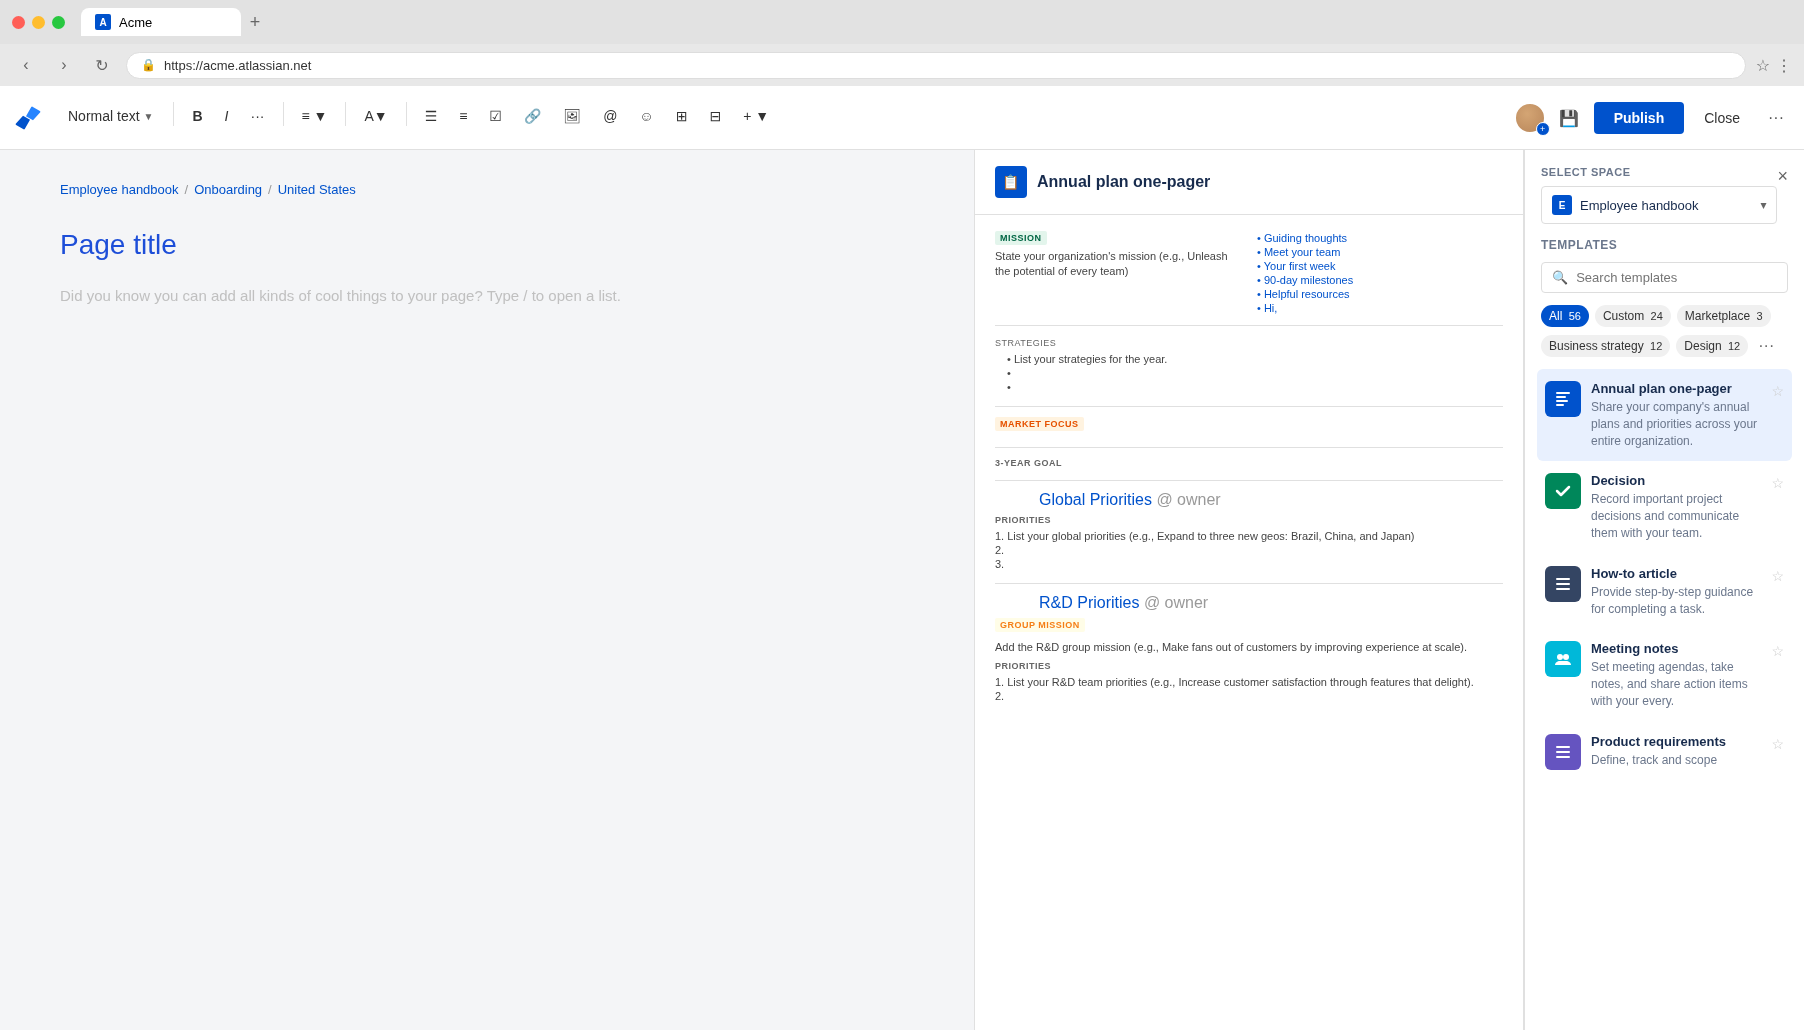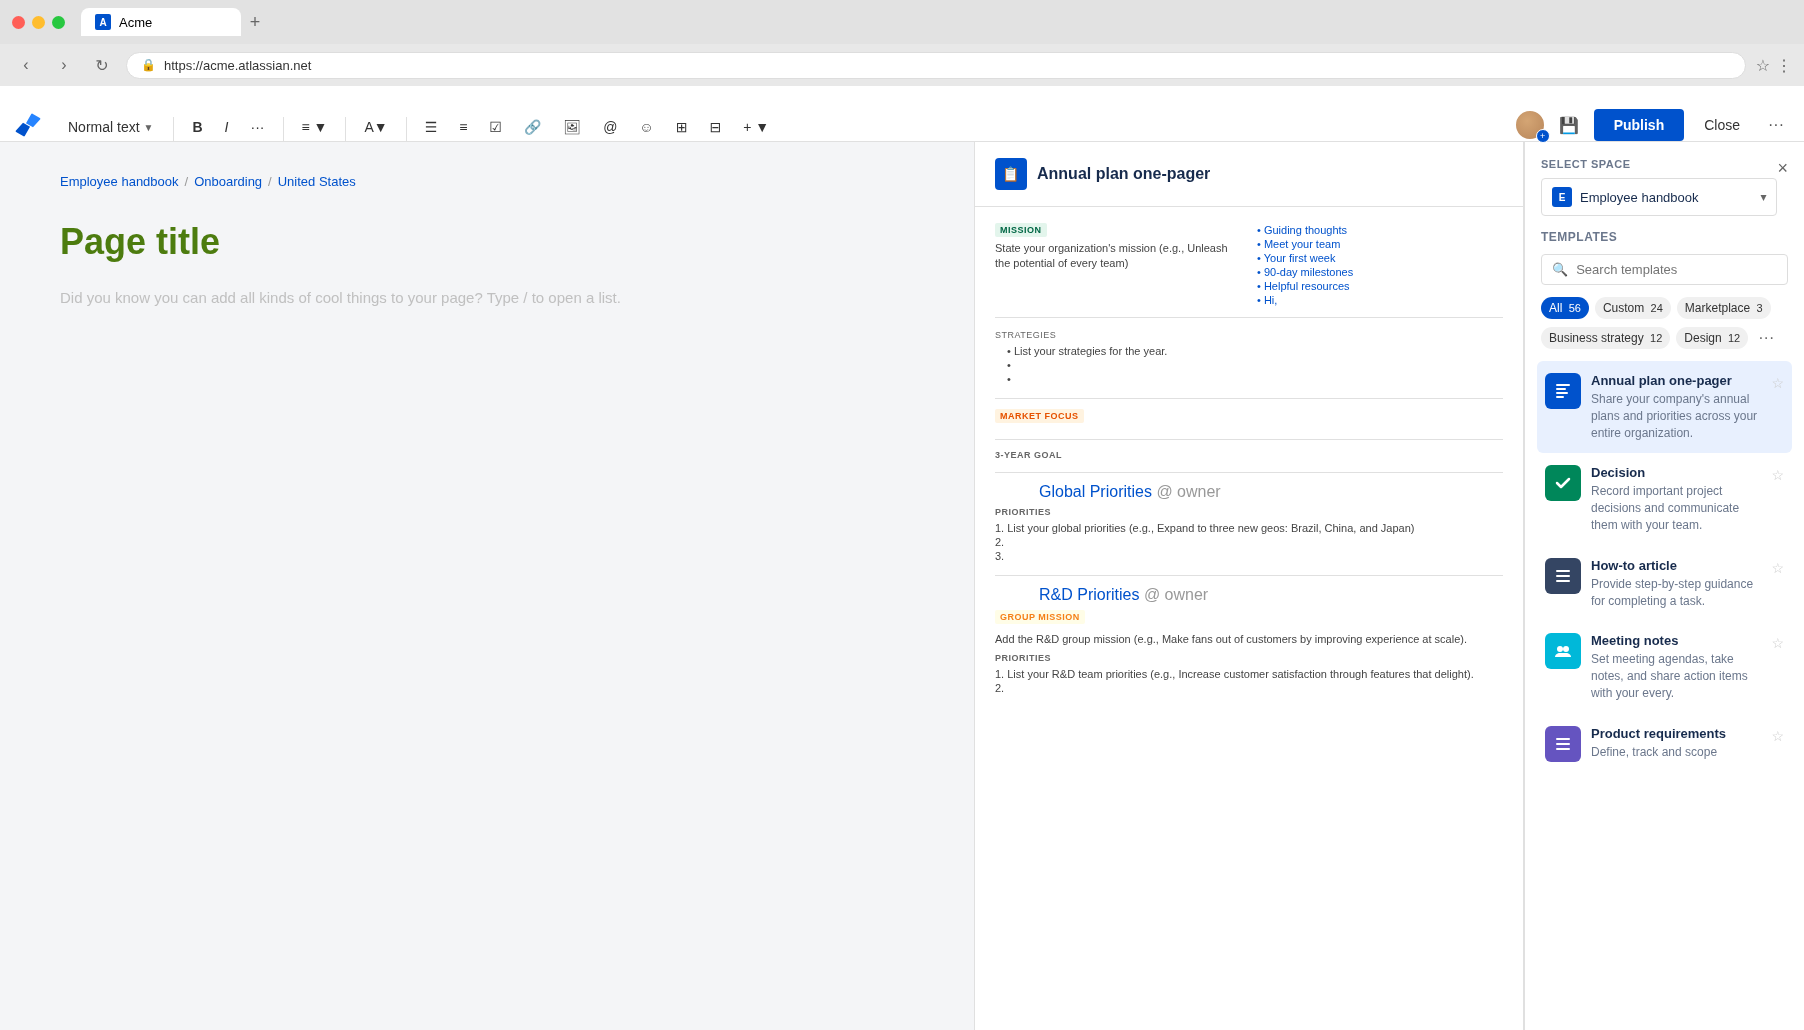--- a/index.html
+++ b/index.html
@@ -16,42 +16,42 @@
     .browser-tab { display: flex; align-items: center; background: white; border-radius: 8px 8px 0 0; padding: 6px 14px; font-size: 13px; gap: 8px; min-width: 160px; }
     .browser-tab-icon { width: 16px; height: 16px; background: #0052cc; border-radius: 2px; display: flex; align-items: center; justify-content: center; color: white; font-size: 10px; font-weight: bold; }
     .browser-new-tab { width: 28px; height: 28px; display: flex; align-items: center; justify-content: center; border-radius: 50%; font-size: 18px; color: #666; cursor: pointer; }
     .browser-addressbar { display: flex; align-items: center; padding: 6px 12px; height: 42px; gap: 10px; }
     .browser-nav-btn { width: 28px; height: 28px; display: flex; align-items: center; justify-content: center; color: #666; font-size: 16px; }
     .browser-url { flex: 1; background: white; border: 1px solid #ddd; border-radius: 20px; padding: 5px 14px; font-size: 13px; color: #333; display: flex; align-items: center; gap: 8px; }
     .browser-url-lock { font-size: 12px; color: #666; }
     .browser-actions { display: flex; gap: 6px; color: #666; font-size: 16px; }
 
     
-    .app-toolbar { background: white; border-bottom: 1px solid #e0e0e0; height: 56px; display: flex; align-items: flex-end; padding: 0 12px; gap: 6px; }
+    .app-toolbar { background: white; border-bottom: 1px solid #e0e0e0; height: 64px; display: flex; align-items: flex-start; padding: 16px 12px; gap: 6px; }
     .app-logo { width: 32px; height: 32px; display: flex; align-items: center; justify-content: center; margin-right: 8px; }
     .app-logo svg { width: 28px; height: 28px; }
     .toolbar-divider { width: 1px; height: 24px; background: #e0e0e0; margin: 0 4px; }
     .toolbar-btn { padding: 6px 8px; border-radius: 4px; cursor: pointer; color: #333; font-size: 14px; display: flex; align-items: center; gap: 4px; border: none; background: none; }
     .toolbar-text-format { display: flex; align-items: center; gap: 4px; padding: 6px 10px; border-radius: 4px; cursor: pointer; font-size: 14px; color: #333; border: none; background: none; }
     .toolbar-spacer { flex: 1; }
     .toolbar-right { display: flex; align-items: center; gap: 8px; }
     .btn-publish { background: #0052cc; color: white; border: none; border-radius: 4px; padding: 8px 20px; font-size: 14px; font-weight: 600; cursor: pointer; }
     .btn-close { border: none; background: none; color: #333; font-size: 14px; cursor: pointer; padding: 8px 12px; }
     .avatar-wrap { position: relative; width: 32px; height: 32px; }
     .avatar { width: 32px; height: 32px; border-radius: 50%; background: #c8a97e; border: 2px solid #fff; }
     .avatar-badge { position: absolute; bottom: -2px; right: -4px; width: 14px; height: 14px; background: #0052cc; border-radius: 50%; display: flex; align-items: center; justify-content: center; color: white; font-size: 9px; border: 1px solid white; }
     .toolbar-icon-btn { width: 32px; height: 32px; display: flex; align-items: center; justify-content: center; border-radius: 4px; cursor: pointer; color: #555; font-size: 16px; border: none; background: none; }
 
     
     .main-area { display: flex; height: calc(1030px - 86px - 56px); }
 
     
     .editor-area { flex: 1; background: #f4f5f7; padding: 32px 60px; overflow-y: auto; }
     .breadcrumb { font-size: 13px; color: #0052cc; margin-bottom: 32px; display: flex; align-items: center; gap: 6px; }
-    .page-title { font-size: 36px; font-weight: 700; color: #4d7c0f; margin-bottom: 24px; }
+    .page-title { font-size: 28px; font-weight: 400; color: #1d4ed8; margin-bottom: 24px; }
     .page-hint { font-size: 15px; color: #c0c0c0; line-height: 1.5; }
 
     
     .template-preview { width: 550px; background: white; border-left: 1px solid #e0e0e0; border-right: 1px solid #e0e0e0; overflow-y: auto; }
     .preview-header { display: flex; align-items: center; gap: 10px; padding: 16px 20px; border-bottom: 1px solid #e0e0e0; }
     .preview-header-icon { width: 32px; height: 32px; background: #0052cc; border-radius: 4px; display: flex; align-items: center; justify-content: center; color: white; font-size: 14px; }
     .preview-title { font-size: 16px; font-weight: 600; color: #172b4d; }
     .preview-content { padding: 16px 20px; font-size: 11px; color: #444; }
     .preview-section { margin-bottom: 12px; }
     .preview-label { display: inline-block; background: #e8f0fe; color: #0052cc; font-size: 9px; font-weight: 700; padding: 2px 5px; border-radius: 2px; margin-bottom: 4px; letter-spacing: 0.5px; text-transform: uppercase; }

